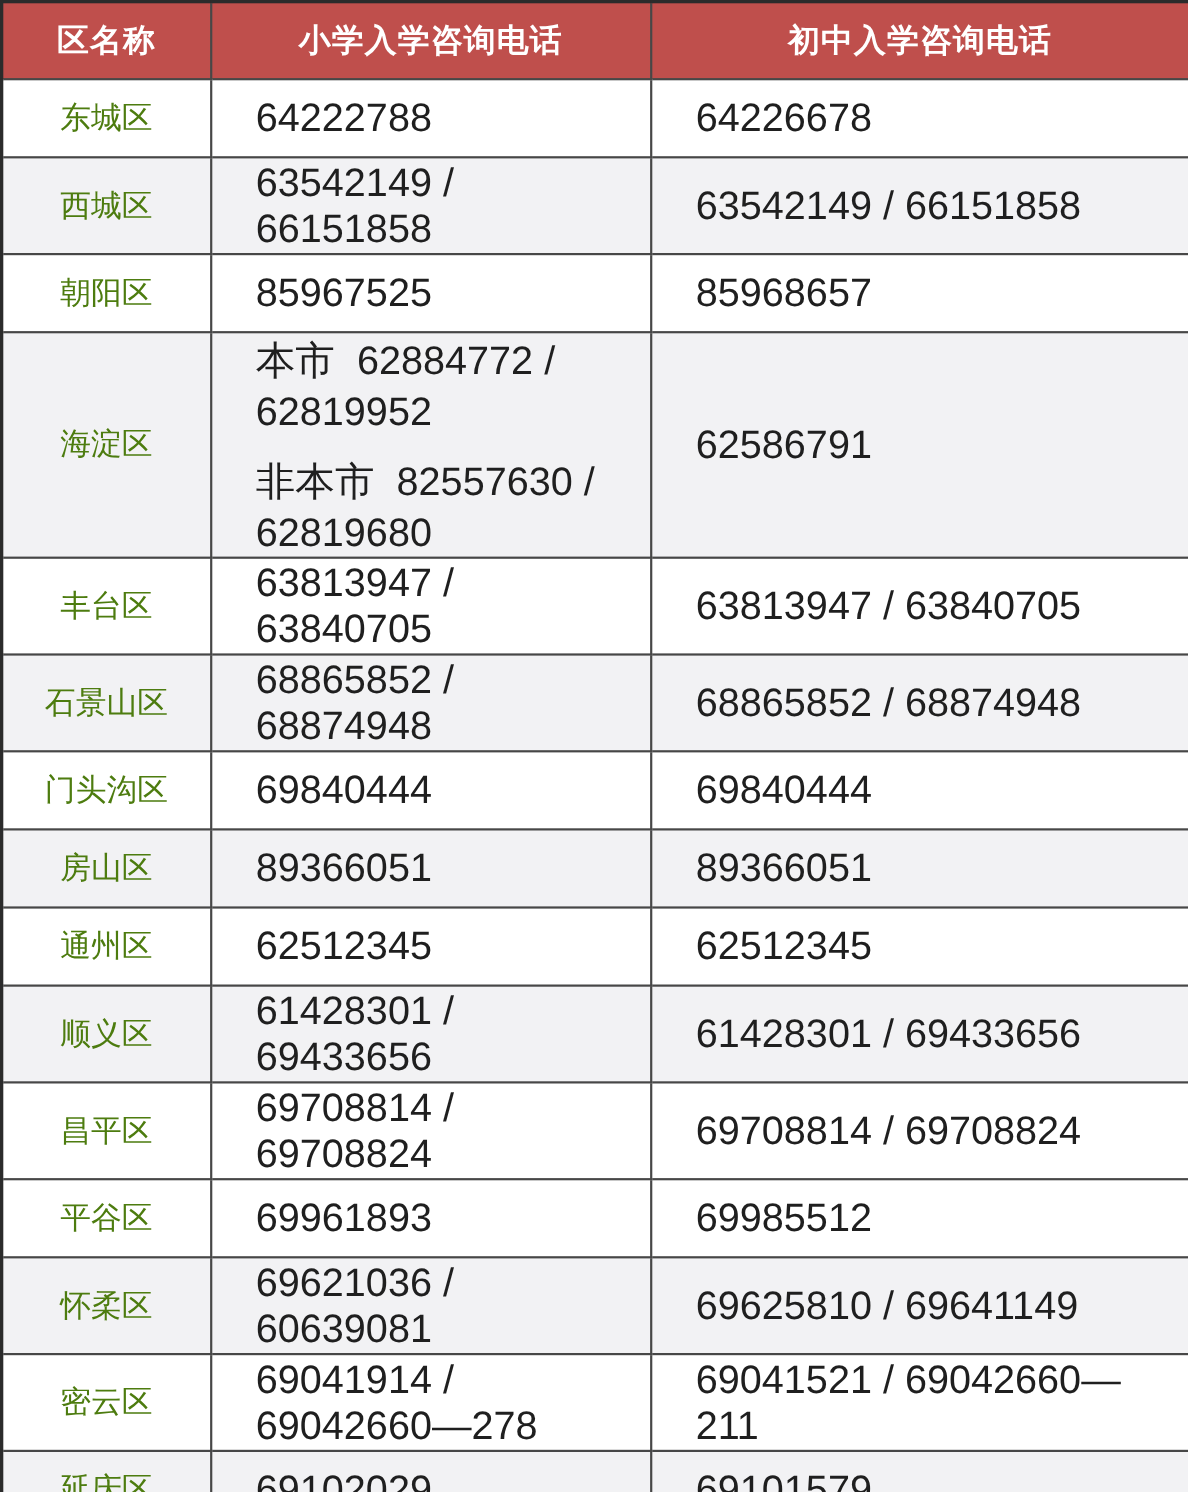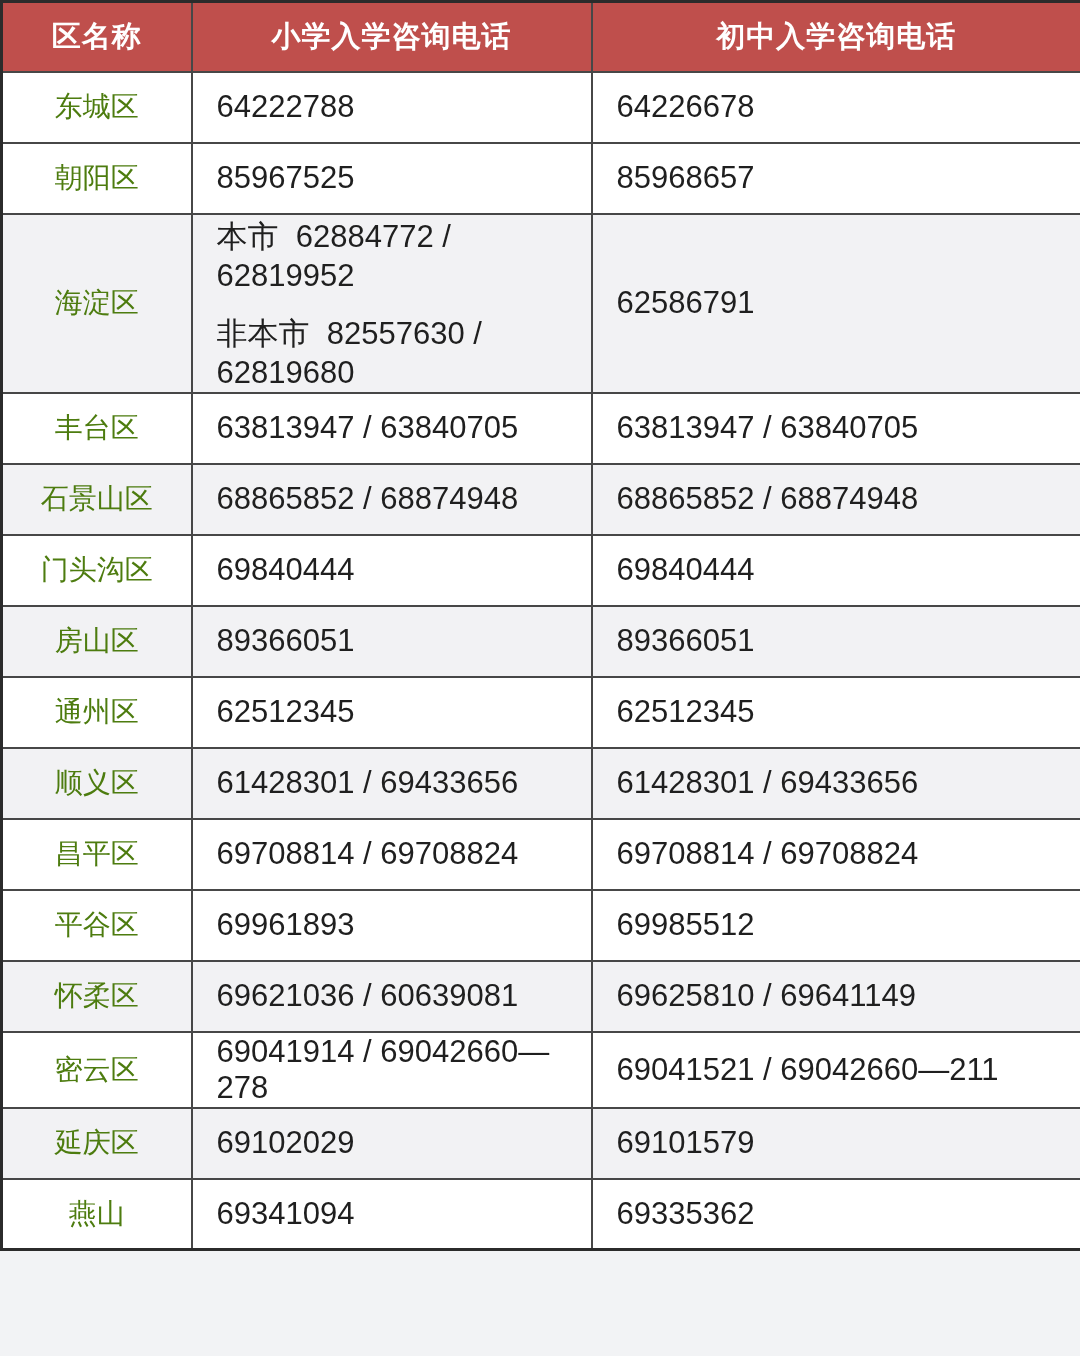--- a/index.html
+++ b/index.html
@@ -52,23 +52,23 @@
   }
   td.district {
     text-align: center;
     vertical-align: middle;
     font-size: 28px;
     color: #4d7c0f;
   }
   td.phones {
     text-align: left;
     vertical-align: middle;
-    font-size: 31px;
+    font-size: 36px;
     color: #1f1f1f;
-    padding-left: 24px;
+    padding-left: 40px;
     padding-right: 8px;
     white-space: pre-wrap;
   }
   .phone-line + .phone-line {
     margin-top: 19px;
   }
 </style>
 </head>
 <body>
 
@@ -84,20 +84,25 @@
         <th>区名称</th>
         <th>小学入学咨询电话</th>
         <th>初中入学咨询电话</th>
       </tr>
     </thead>
     <tbody>
         <tr class="">
           <td class="district">东城区</td>
           <td class="phones"><div class="phone-line">64222788</div></td>
           <td class="phones">64226678</td>
+        </tr>
+        <tr class="alt">
+          <td class="district">西城区</td>
+          <td class="phones"><div class="phone-line">63542149 / 66151858</div></td>
+          <td class="phones">63542149 / 66151858</td>
         </tr>
         <tr class="">
           <td class="district">朝阳区</td>
           <td class="phones"><div class="phone-line">85967525</div></td>
           <td class="phones">85968657</td>
         </tr>
         <tr class="alt tall">
           <td class="district">海淀区</td>
           <td class="phones"><div class="phone-line">本市  62884772 / 62819952</div><div class="phone-line">非本市  82557630 / 62819680</div></td>
           <td class="phones">62586791</td>

